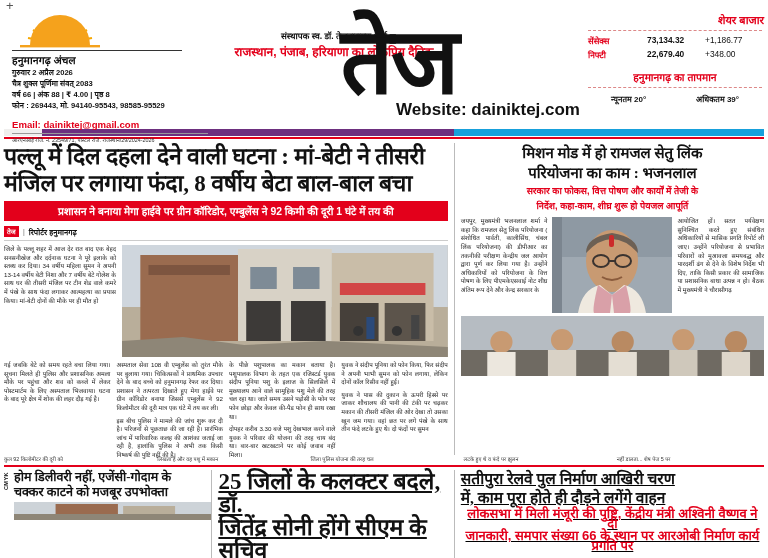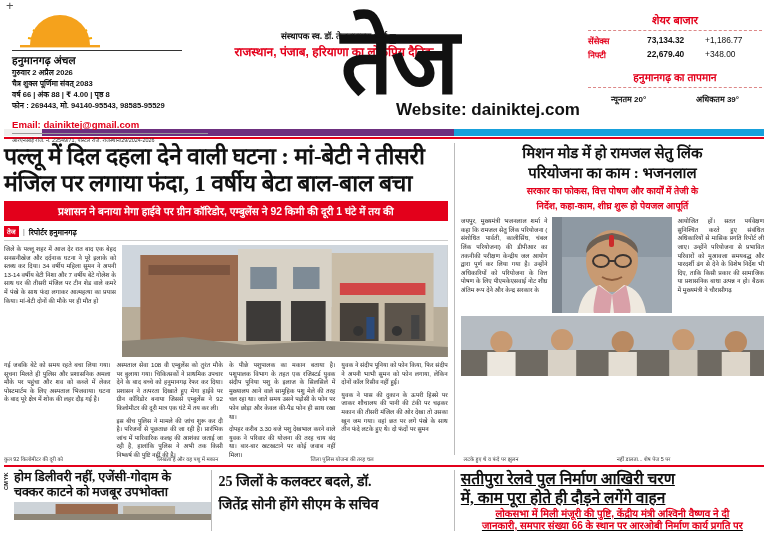--- a/index.html
+++ b/index.html
@@ -24,21 +24,21 @@
   .mh-email{margin-left:8px;margin-top:8px;font-size:9.6px;color:#e3001b;font-weight:bold;}
   .mh-reg{margin-left:8px;margin-top:3px;font-size:5.4px;color:#333;border-top:1px solid #999;padding-top:2px;width:196px;}
 
   .mh-center{flex:1;position:relative;height:128px;}
   .founder{position:absolute;top:30px;left:0;right:130px;text-align:center;font-size:8.6px;color:#111;font-weight:bold;}
   .tagline{position:absolute;top:43px;left:0;right:130px;text-align:center;font-size:12px;color:#e3001b;font-weight:bold;}
   .logo{position:absolute;top:16px;left:50%;transform:translateX(-50%);font-size:92px;line-height:92px;font-weight:bold;color:#111;letter-spacing:-2px;font-family:"Liberation Serif","DejaVu Serif",serif;}
   .website{position:absolute;bottom:8px;right:6px;font-size:17px;font-weight:bold;color:#111;}
 
   .mh-right{width:178px;padding-top:12px;}
-  .box-title{text-align:center;font-size:11px;font-weight:bold;color:#e3001b;}
+  .box-title{text-align:right;font-size:11px;font-weight:bold;color:#e3001b;}
   .box-rule{border-top:1px dashed #d88;margin:3px 2px 3px 2px;}
   .srow{display:flex;font-size:8.4px;padding:1.4px 2px;}
   .srow .nm{width:48px;color:#e3001b;font-weight:bold;}
   .srow .v1{width:58px;color:#111;font-weight:bold;margin-left:11px;}
   .srow .v2{color:#111;font-weight:normal;}
   .temp-title{text-align:center;font-size:10.4px;font-weight:bold;color:#e3001b;margin-top:8px;}
   .temp-row{display:flex;justify-content:space-around;font-size:8px;font-weight:bold;color:#111;padding-top:2px;}
 
   
   .colorbar{display:flex;height:7px;margin:1px 0 0 0;}
@@ -77,23 +77,23 @@
   .portrait{width:120px;height:96px;background:#b9a693;position:relative;overflow:hidden;border:0;}
 
   
   .bot-rule{border-top:2px solid #e3001b;margin-top:2px;}
   .bottom{display:flex;margin-top:3px;position:relative;}
   .cmyk{position:absolute;left:-1px;top:2px;font-size:5.6px;font-weight:bold;letter-spacing:.4px;writing-mode:vertical-rl;transform:rotate(180deg);color:#111;}
   .bl-1{width:208px;padding-left:10px;box-sizing:border-box;}
   .bl-2{width:244px;box-sizing:border-box;padding:0 6px;border-left:1px solid #bbb;border-right:1px solid #bbb;}
   .bl-3{width:310px;box-sizing:border-box;padding-left:6px;text-decoration:underline;}
   .b-hl-sm{font-family:"Liberation Serif","DejaVu Serif",serif;font-weight:bold;font-size:12.6px;line-height:15px;color:#111;}
-  .b-hl-lg{font-family:"Liberation Serif","DejaVu Serif",serif;font-weight:bold;font-size:14px;line-height:23px;color:#111;}
+  .b-hl-lg{font-family:"Liberation Serif","DejaVu Serif",serif;font-weight:bold;font-size:23px;line-height:23px;color:#111;text-decoration:underline;}
   .b-hl-md{font-family:"Liberation Serif","DejaVu Serif",serif;font-weight:bold;font-size:15.5px;line-height:18.5px;color:#111;}
-  .b-sub{color:#e3001b;font-weight:bold;font-size:10px;line-height:10px;text-align:center;margin-top:2px;}
+  .b-sub{color:#e3001b;font-weight:bold;font-size:13px;line-height:10px;text-align:center;margin-top:2px;}
   .tiny-strip{display:flex;gap:6px;font-size:5.4px;color:#333;line-height:7px;margin-top:1px;}
   .tiny-strip div{flex:1;}
 </style>
 </head>
 <body>
 
 <div class="page">
 
   <div class="masthead">
 
@@ -159,21 +159,21 @@
     <div class="cb-a"></div>
     <div class="cb-b"></div>
     <div class="cb-c"></div>
   </div>
   <div class="topline"></div>
 
   <div class="body-wrap">
 
     <div class="left-pack">
       <div class="hl-main">पल्लू में दिल दहला देने वाली घटना : मां-बेटी ने तीसरी</div>
-      <div class="hl-main">मंजिल पर लगाया फंदा, 1 वर्षीय बेटा बाल-बाल बचा</div>
+      <div class="hl-main">मंजिल पर लगाया फंदा, 8 वर्षीय बेटा बाल-बाल बचा</div>
       <div class="hl-sub-red">प्रशासन ने बनाया मेगा हाईवे पर ग्रीन कॉरिडोर, एम्बुलेंस ने  92 किमी की दूरी 1 घंटे में तय की</div>
 
       <div class="byline">
         <span class="tag">तेज</span>
         <span class="sep">|</span>
         <span>रिपोर्टर हनुमानगढ़</span>
       </div>
       <div class="byline-rule"></div>
 
       <div class="cols">

